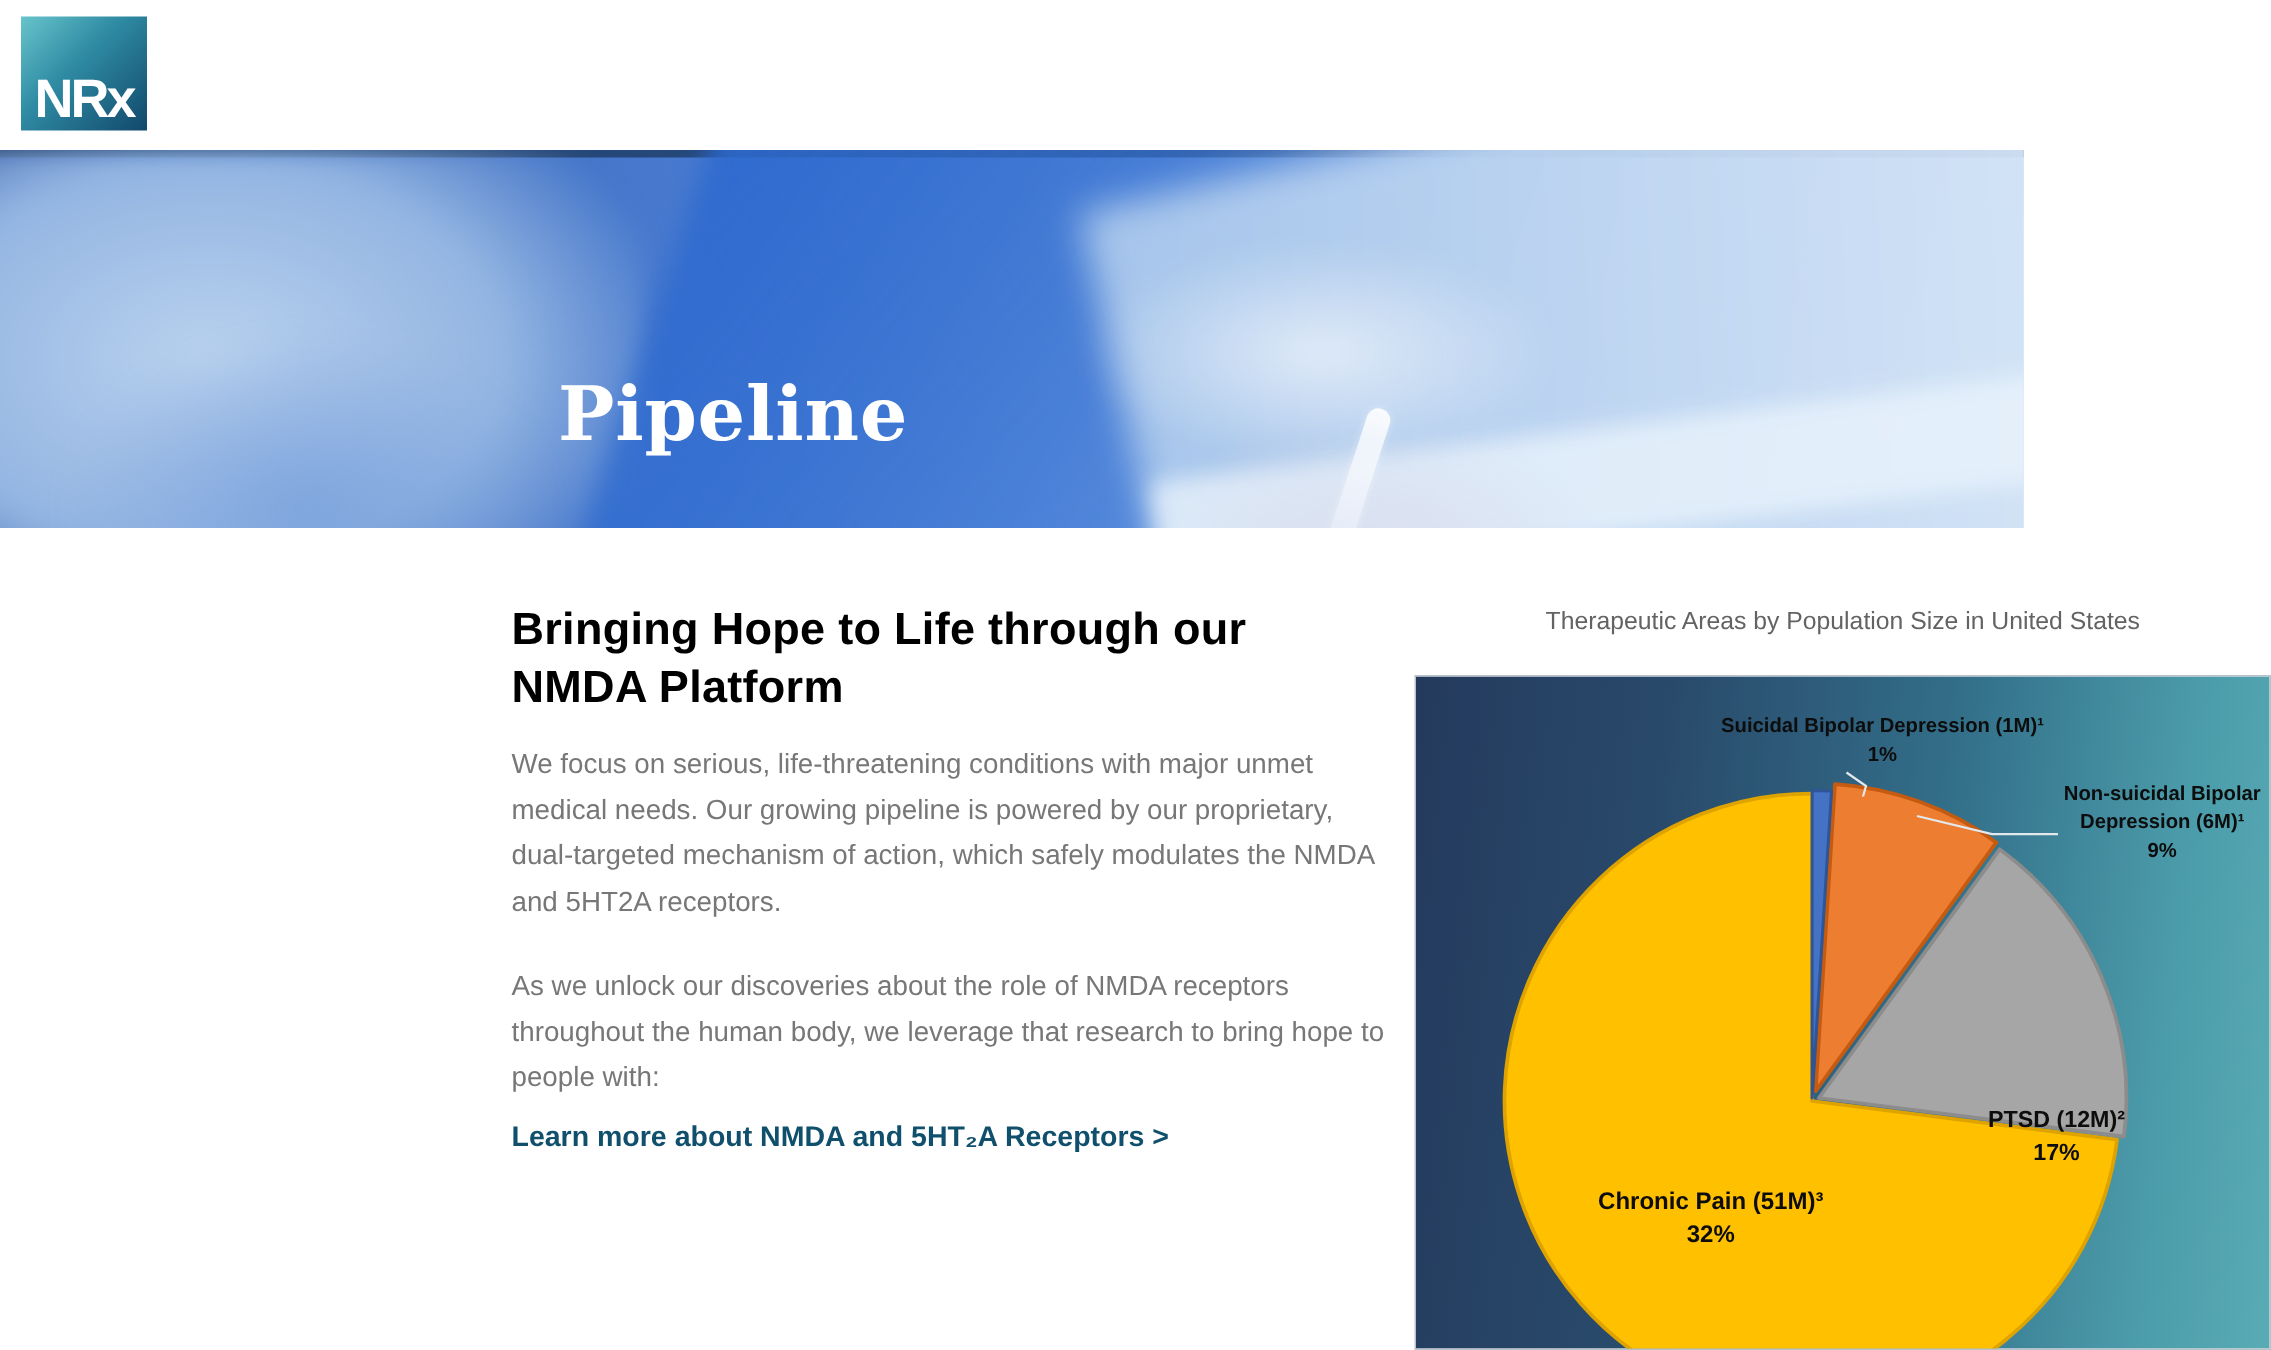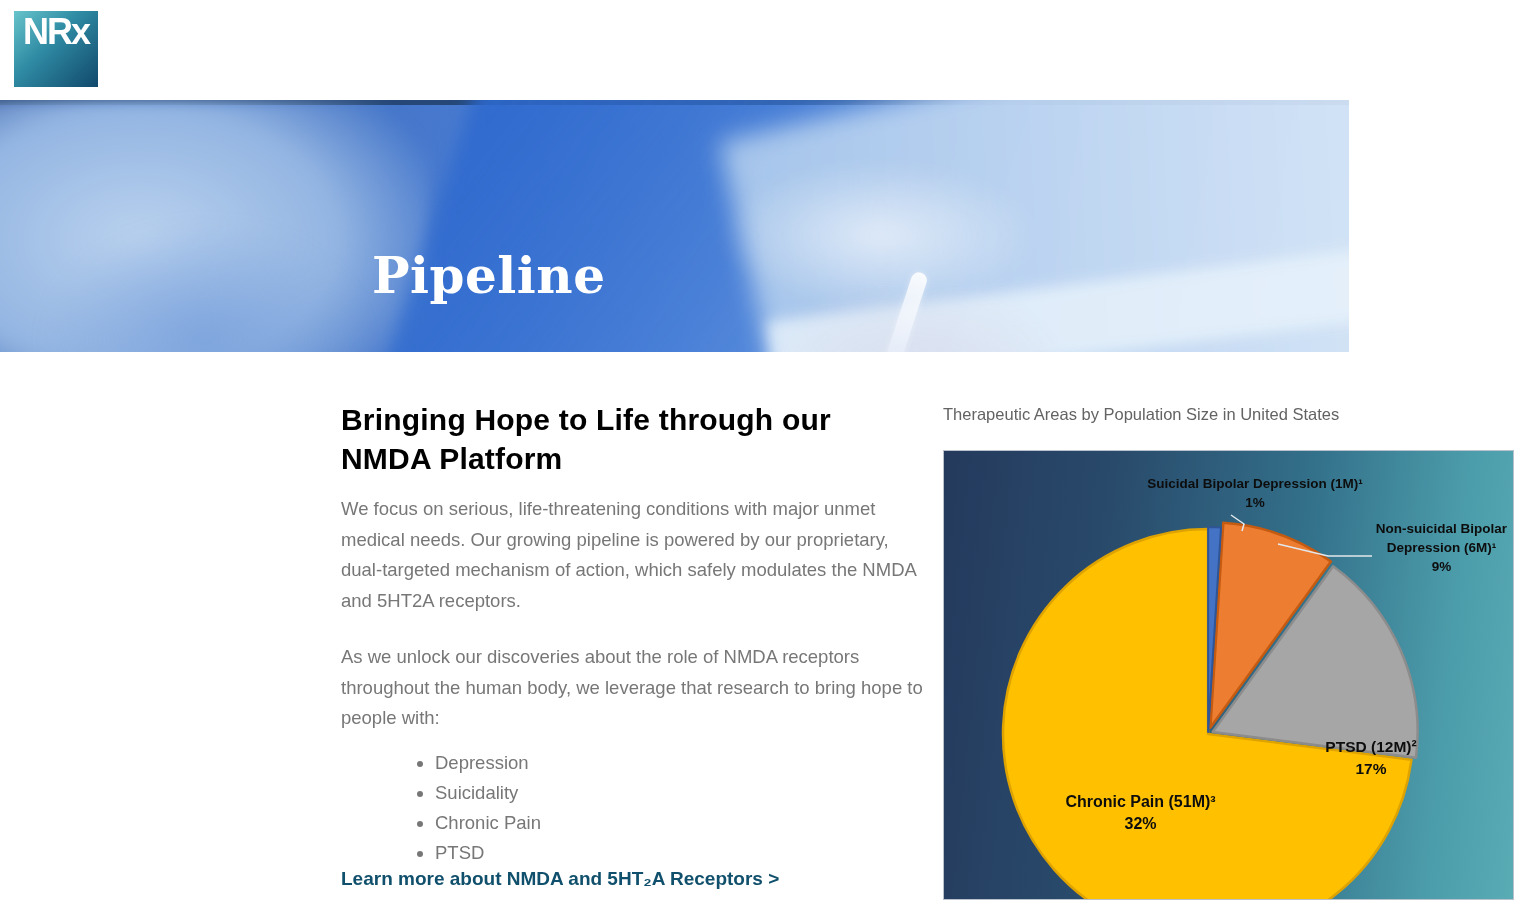--- a/index.html
+++ b/index.html
@@ -9,21 +9,21 @@
     font-family:"Liberation Sans", sans-serif;
     background:#ffffff;
   }
   .page { position:relative; width:1514px; height:900px; background:#fff; }
 
   
   .site-header { position:absolute; left:0; top:0; width:1514px; height:100px; background:#ffffff; }
   .logo {
     position:absolute; left:14px; top:11px; width:84px; height:76px;
     background:linear-gradient(135deg,#67c4cb 0%, #2f8ba3 42%, #11486c 100%);
-    display:flex; align-items:flex-start; justify-content:center;
+    display:flex; align-items:flex-end; justify-content:center;
     cursor:pointer;
   }
   .logo span {
     color:#ffffff; font-weight:bold; font-size:36px; letter-spacing:-2px;
     font-family:"Liberation Sans", sans-serif;
   }
 
   
   .hero {
     position:absolute; left:0; top:100px; width:1349px; height:252px; overflow:hidden;
@@ -90,21 +90,21 @@
   .bullet-list { margin:0; padding:0 0 0 94px; color:#777777; }
   .bullet-list li { font-size:18.5px; line-height:29px; margin-bottom:1px; }
   .learn-link {
     display:inline-block; margin-top:0; color:#10506c; font-size:19px; font-weight:bold;
     text-decoration:none; cursor:pointer;
   }
 
   
   .chart-title {
     position:absolute; left:943px; top:405px; width:571px; margin:0;
-    text-align:left; color:#636363; font-size:16.5px; font-weight:normal;
+    text-align:center; color:#636363; font-size:16.5px; font-weight:normal;
   }
   .chart-panel {
     position:absolute; left:943px; top:450px; width:571px; height:450px;
     background:linear-gradient(96deg,#243a5d 0%, #294a6b 28%, #33708a 60%, #4c9dab 86%, #59abb4 100%);
     border:1px solid #b9c2cc; overflow:hidden;
   }
   .chart-panel svg { position:absolute; left:0; top:0; }
   .pie-label { position:absolute; text-align:center; color:#0d0d0d; font-weight:bold; }
   .pie-label div { white-space:nowrap; }
   .lbl-suicidal   { left:166px; top:23px;  width:290px; font-size:13.5px; line-height:19px; }
@@ -133,26 +133,20 @@
     <div class="shape shape-glow"></div>
     <div class="shape shape-hand"></div>
     <div class="shape shape-tube"></div>
     <h1 class="hero-title">Pipeline</h1>
   </section>
 
   <div class="left-col">
     <h2 class="section-heading">Bringing Hope to Life through our NMDA Platform</h2>
     <p class="body-par">We focus on serious, life-threatening conditions with major unmet medical needs. Our growing pipeline is powered by our proprietary, dual-targeted mechanism of action, which safely modulates the NMDA and 5HT2A receptors.</p>
     <p class="body-par" style="margin-bottom:14px;">As we unlock our discoveries about the role of NMDA receptors throughout the human body, we leverage that research to bring hope to people with:</p>
-    <ul class="bullet-list">
-      <li>Depression</li>
-      <li>Suicidality</li>
-      <li>Chronic Pain</li>
-      <li>PTSD</li>
-    </ul>
     <a class="learn-link">Learn more about NMDA and 5HT₂A Receptors &gt;</a>
   </div>
 
   <h3 class="chart-title">Therapeutic Areas by Population Size in United States</h3>
 
   <div class="chart-panel">
     <svg width="571" height="450" viewBox="0 0 571 450">
 
       <path d="M264,283 L467.4,308.7 A205,205 0 1 1 264,78 Z" stroke-width="2.5" stroke-linejoin="round" fill="#FFC000" stroke="#DFA300"></path>
 

